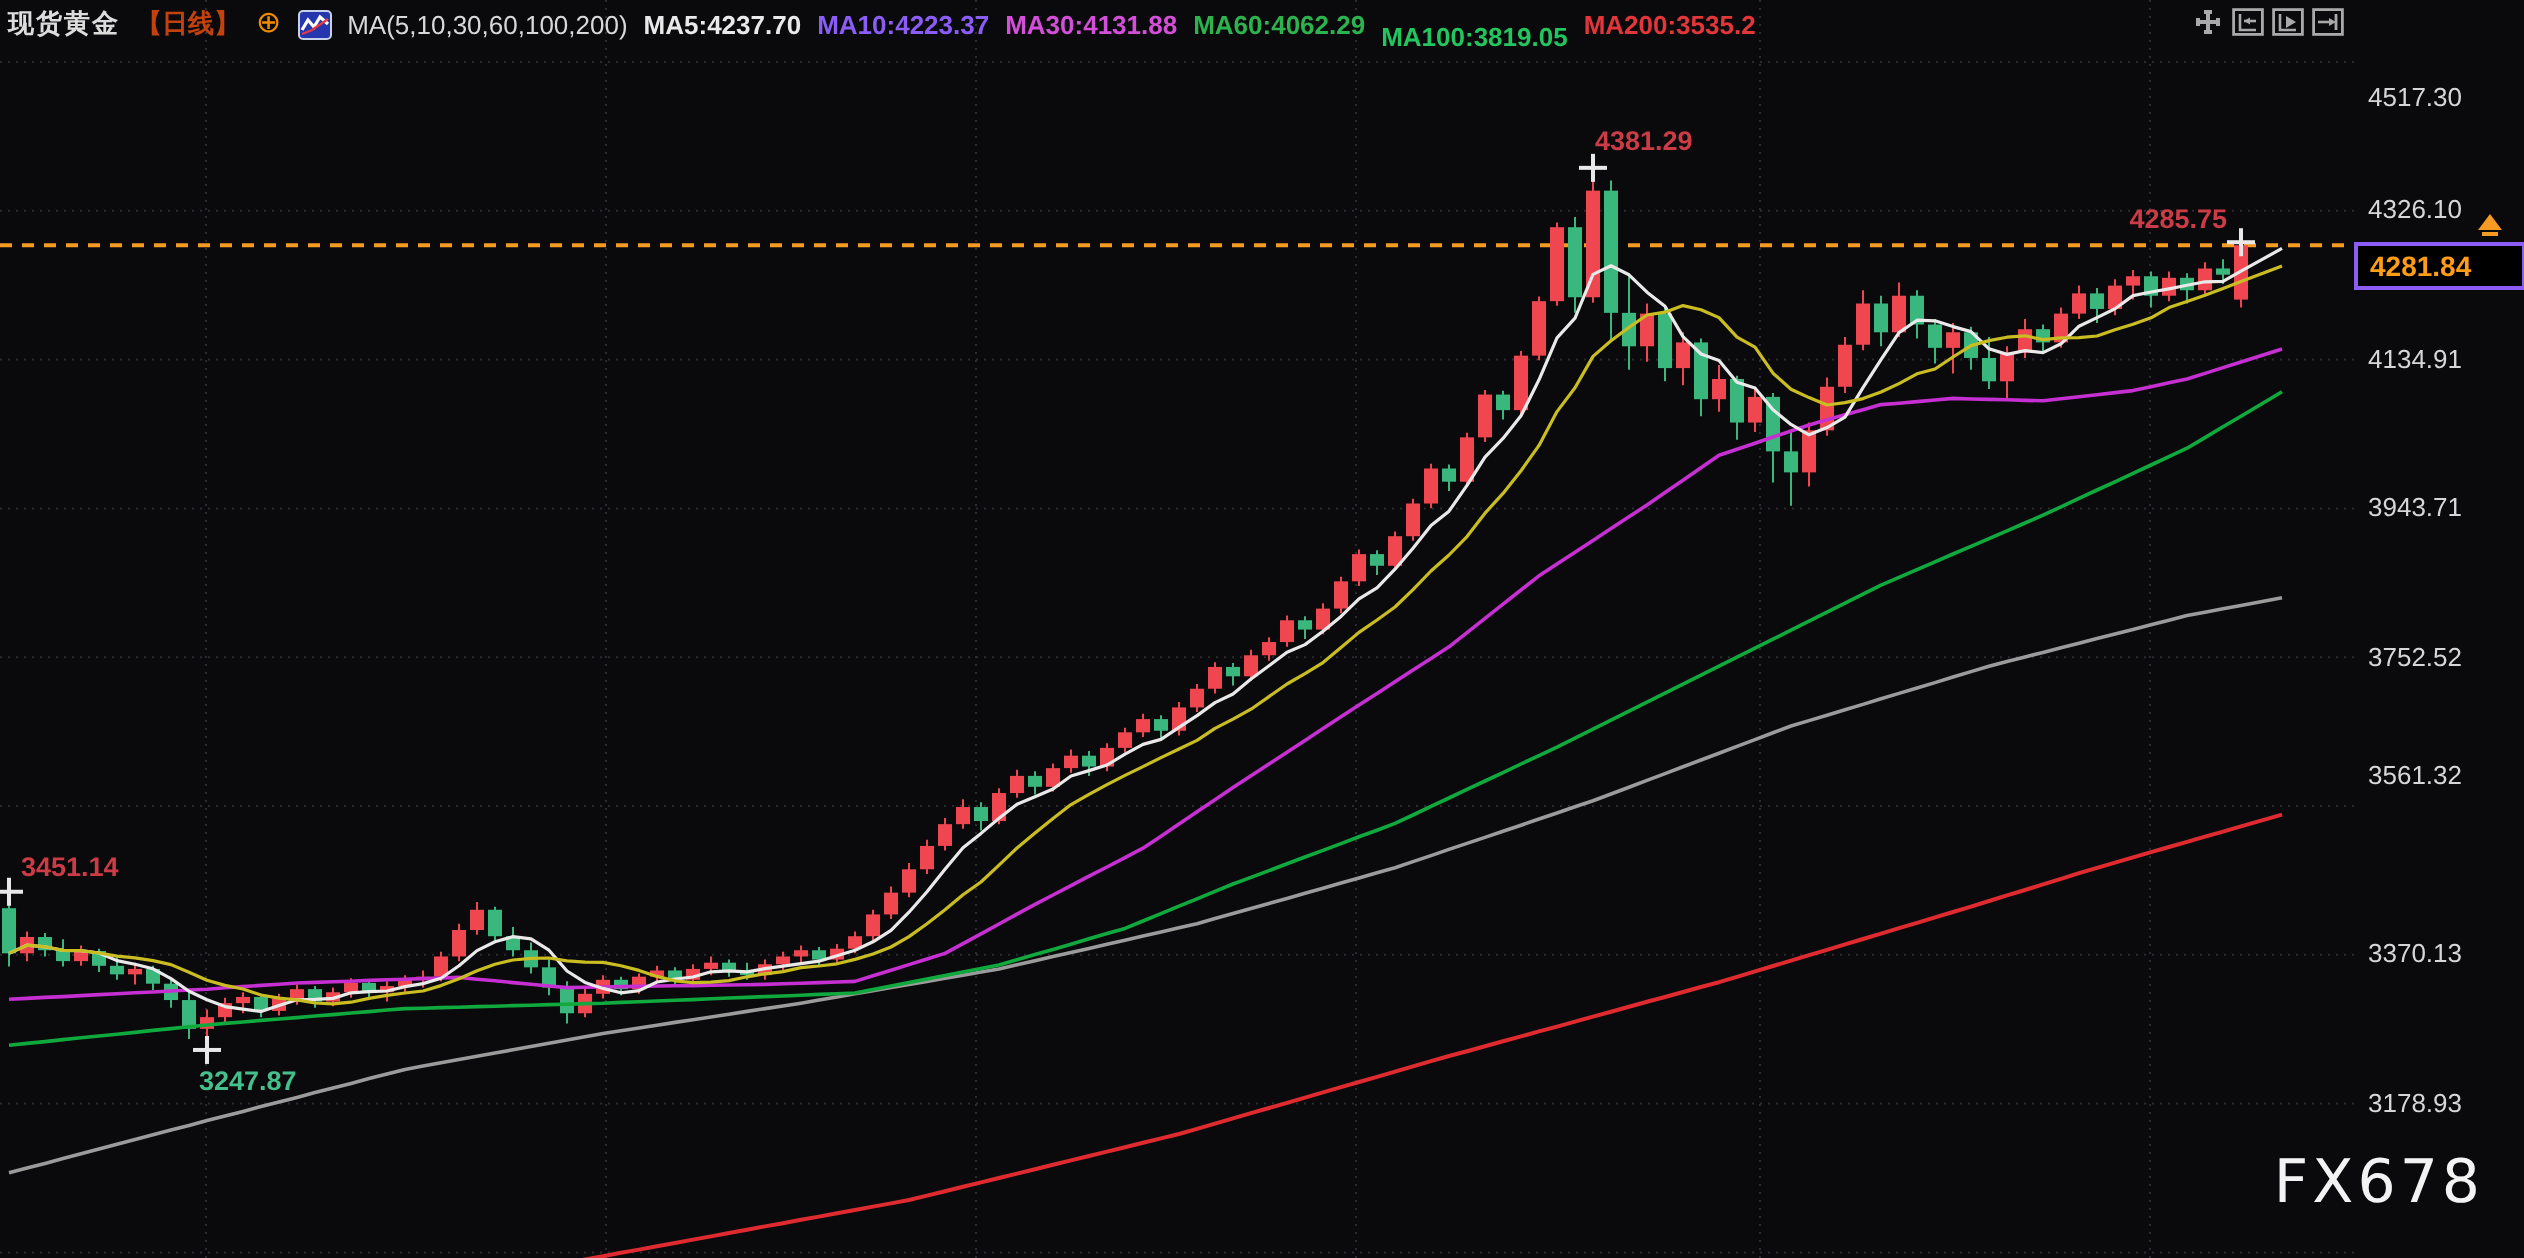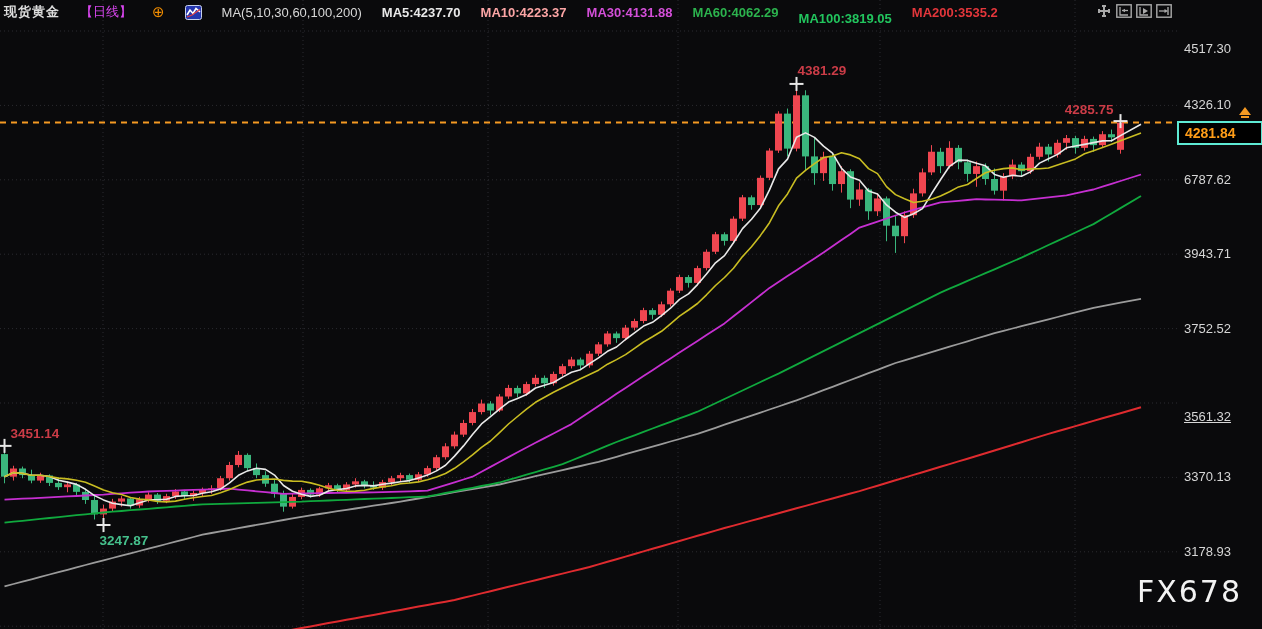--- a/index.html
+++ b/index.html
@@ -1,29 +1,29 @@
 <!DOCTYPE html>
 <html><head>
 <meta charset="utf-8">
 <style>
   html,body{margin:0;padding:0;background:#000;}
   .root{position:relative;width:1262px;height:629px;background:#0a0a0c;overflow:hidden;
         font-family:"Liberation Sans","DejaVu Sans",sans-serif;}
   #chart-svg{position:absolute;left:0;top:0;}
-  .header{position:absolute;left:4px;top:3px;height:18px;display:flex;align-items:center;gap:20px;
+  .header{position:absolute;left:4px;top:3px;height:18px;display:flex;align-items:center;gap:8px;
           font-size:13px;white-space:nowrap;z-index:5;}
   .sym{font-weight:bold;color:#dcdcdc;letter-spacing:1px;}
-  .period{color:#d946ef;font-weight:normal;}
+  .period{color:#c2410c;font-weight:bold;}
   .add-ind{color:#f08c00;font-size:15px;line-height:14px;cursor:pointer;}
   .ma-group{color:#d8d8d8;}
   .ma-val{font-weight:700;}
   .toolbar{position:absolute;top:4px;left:1096px;display:flex;gap:4px;z-index:5;}
   .tool-btn{width:16px;height:14px;padding:0;background:transparent;border:none;cursor:pointer;}
   .y-label{position:absolute;left:1184px;font-size:13px;color:#d6d6d6;z-index:3;}
-  .price-box{position:absolute;left:1177px;width:76px;height:20px;border:2px solid #5eead4;
+  .price-box{position:absolute;left:1177px;width:76px;height:20px;border:2px solid #8b5cf6;
              background:#000;color:#ff9d18;font-weight:bold;font-size:14px;line-height:20px;
              padding-left:6px;z-index:6;}
   .price-arrow{position:absolute;left:1239px;z-index:7;display:flex;flex-direction:column;align-items:center;}
   .price-arrow .tri{width:0;height:0;border-left:6px solid transparent;border-right:6px solid transparent;
              border-bottom:8px solid #f59a23;}
   .price-arrow .base{width:8px;height:2px;background:#f59a23;margin-top:1px;}
   .watermark{position:absolute;right:20px;bottom:20px;font-size:30px;color:#f3f3f3;
              letter-spacing:2px;z-index:4;font-family:"DejaVu Sans","Liberation Sans",sans-serif;text-align:center;}
 </style>
 </head>
@@ -332,21 +332,21 @@
     <span class="sym">现货黄金</span>
       <span class="period">【日线】</span>
     <span class="add-ind">⊕</span>
     <svg width="17" height="15" viewBox="0 0 17 15">
       <rect x="0.5" y="0.5" width="16" height="14" rx="2" fill="#2536ae" stroke="#c6d0ea" stroke-width="1"></rect>
       <polyline points="2,10 5,5 8,8.5 11,3.5 15,7" fill="none" stroke="#ffffff" stroke-width="1.6"></polyline>
       <polyline points="2,12 7,10 15,4.5" fill="none" stroke="#e23c41" stroke-width="1.2"></polyline>
     </svg>
     <span class="ma-group">MA(5,10,30,60,100,200)</span>
     <span class="ma-val" style="color: rgb(233, 233, 233);">MA5:4237.70</span>
-    <span class="ma-val" style="color: #fca5a5;">MA10:4223.37</span>
+    <span class="ma-val" style="color: #8b5cf6;">MA10:4223.37</span>
     <span class="ma-val" style="color: rgb(212, 79, 217);">MA30:4131.88</span>
     <span class="ma-val" style="color: rgb(44, 179, 78);">MA60:4062.29</span>
     <span class="ma-val" style="color: #22c55e; margin-top: 12px;">MA100:3819.05</span>
     <span class="ma-val" style="color: rgb(227, 54, 59);">MA200:3535.2</span>
   </div>
 
   <div class="toolbar">
     <button class="tool-btn">
       <svg width="16" height="14" viewBox="0 0 16 14">
         <g stroke="#a9a9a9" stroke-width="2" fill="none">
@@ -380,24 +380,24 @@
         <line x1="3" y1="7" x2="9" y2="7" stroke="#a9a9a9" stroke-width="1.3"></line>
         <polygon points="12,7 8.5,5 8.5,9" fill="#a9a9a9"></polygon>
         <line x1="12" y1="3" x2="12" y2="11" stroke="#a9a9a9" stroke-width="1.4"></line>
       </svg>
     </button>
   </div>
 
   <div>
     <div class="y-label" style="top: 41px;">4517.30</div>
     <div class="y-label" style="top: 97.4px;">4326.10</div>
-    <div class="y-label" style="top: 171.8px;">6787.62</div>
+    <div class="y-label" style="top: 171.8px;">4134.91</div>
     <div class="y-label" style="top: 246.2px;">3943.71</div>
     <div class="y-label" style="top: 320.6px;">3752.52</div>
-    <div class="y-label" style="top: 409px; text-decoration: underline;">3561.32</div>
+    <div class="y-label" style="top: 380px;">3561.32</div>
     <div class="y-label" style="top: 469.4px;">3370.13</div>
     <div class="y-label" style="top: 543.8px;">3178.93</div>
   </div>
 
   <div class="price-box" id="price-box" style="top: 120.625px;">4281.84</div>
   <div class="price-arrow" id="price-arrow" style="top: 106.625px;">
     <div class="tri"></div>
       <div class="base"></div>
   </div>
 

